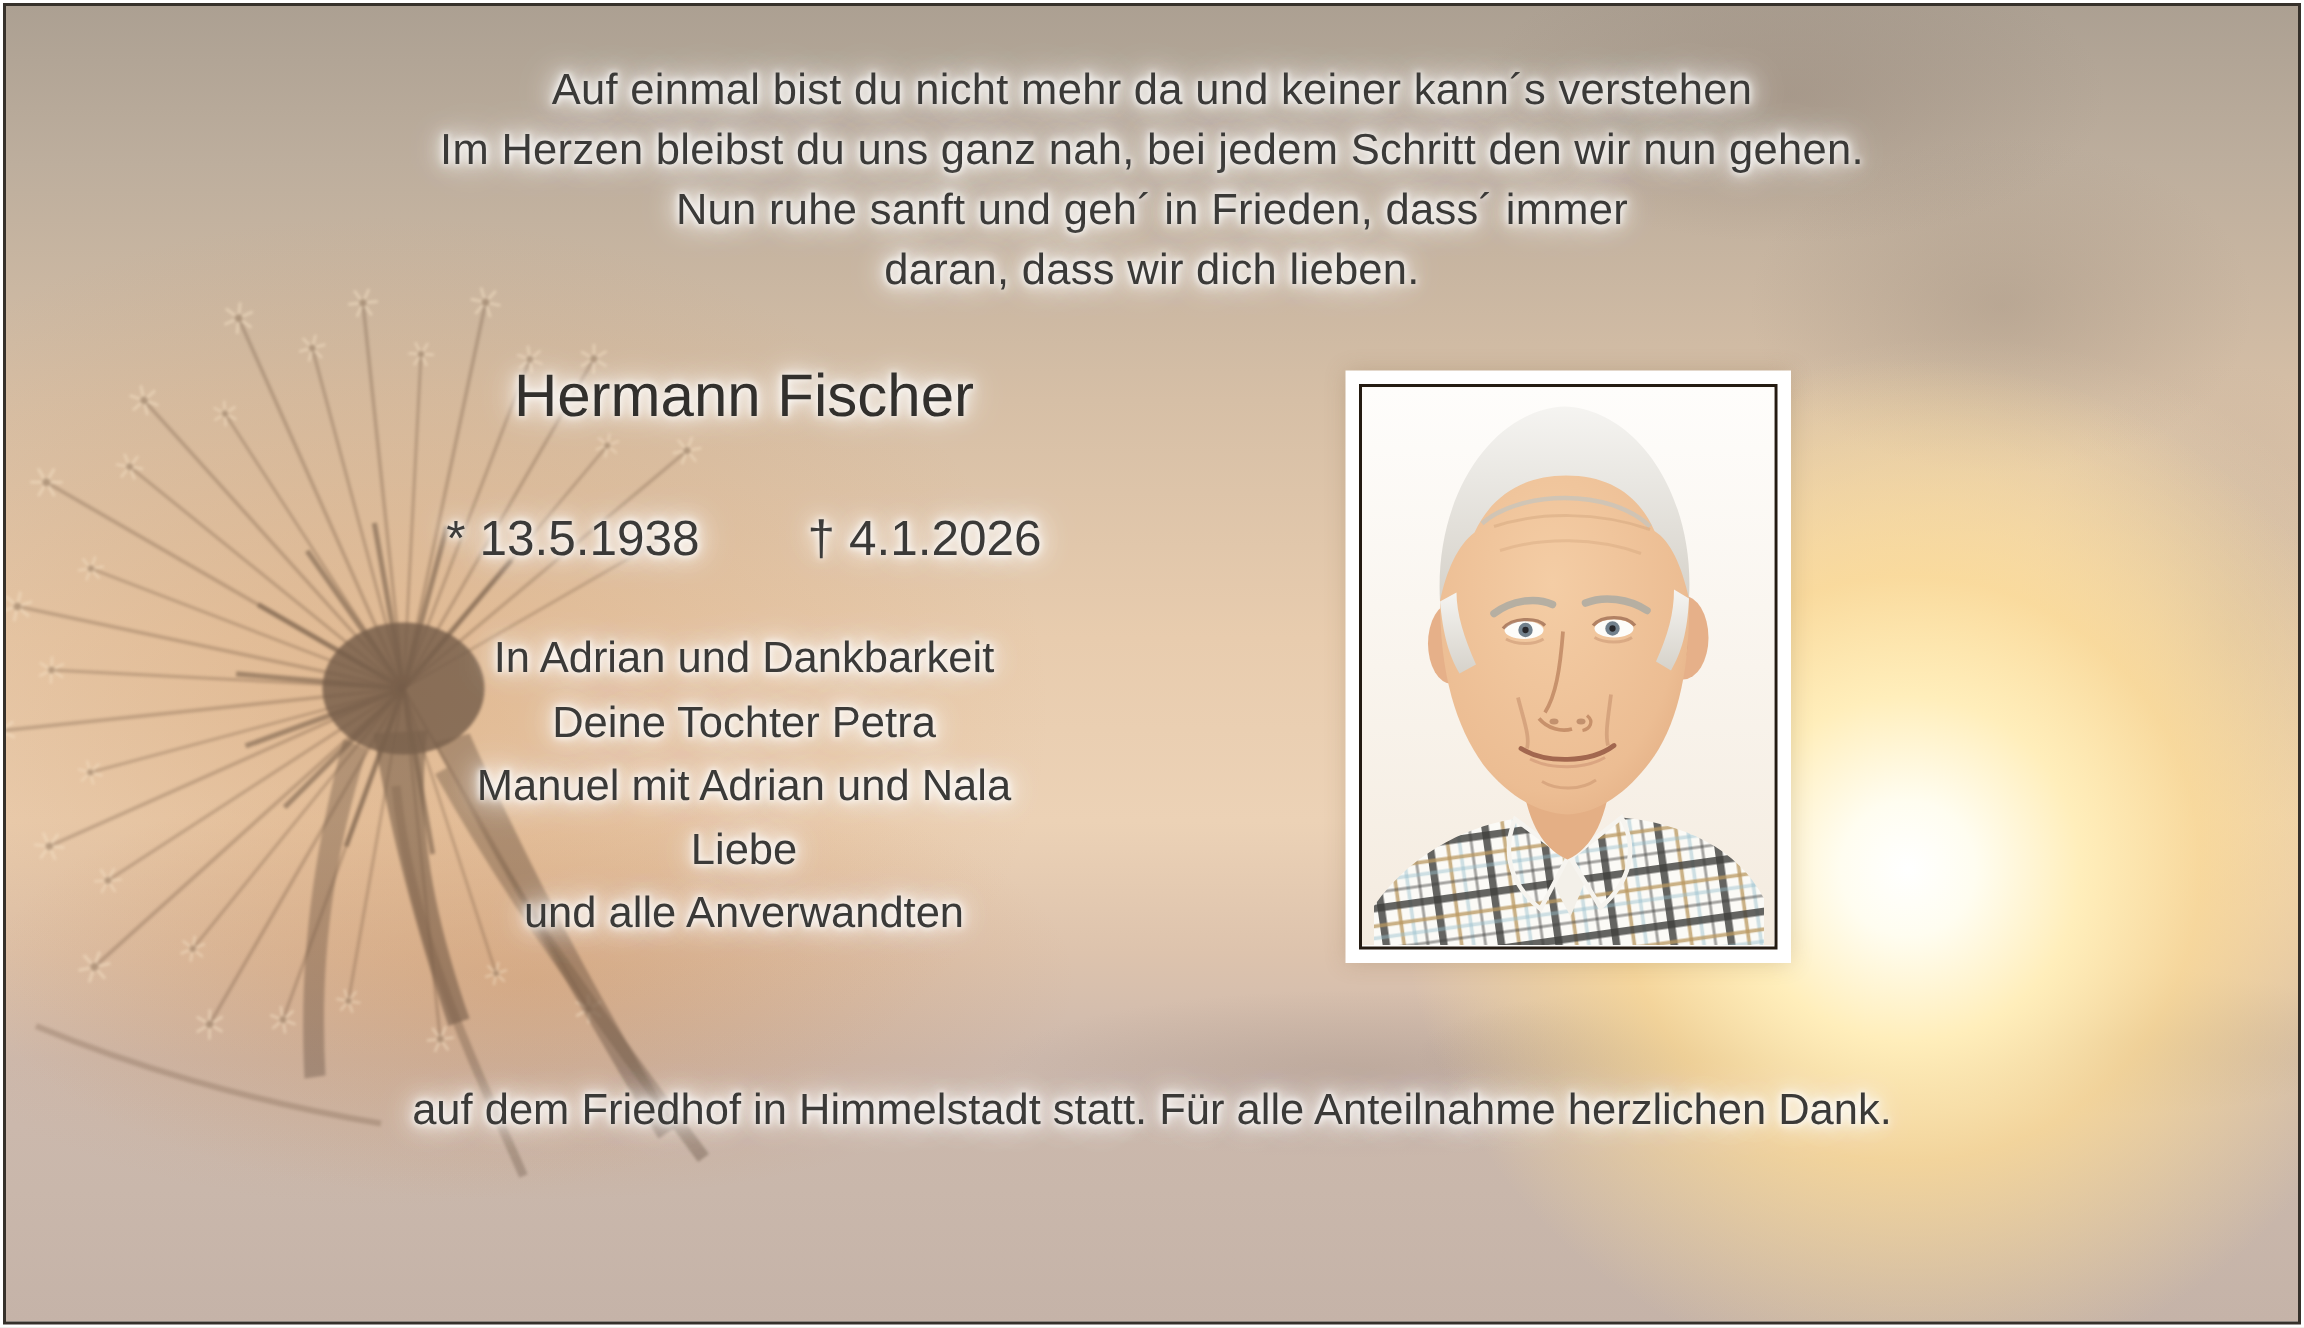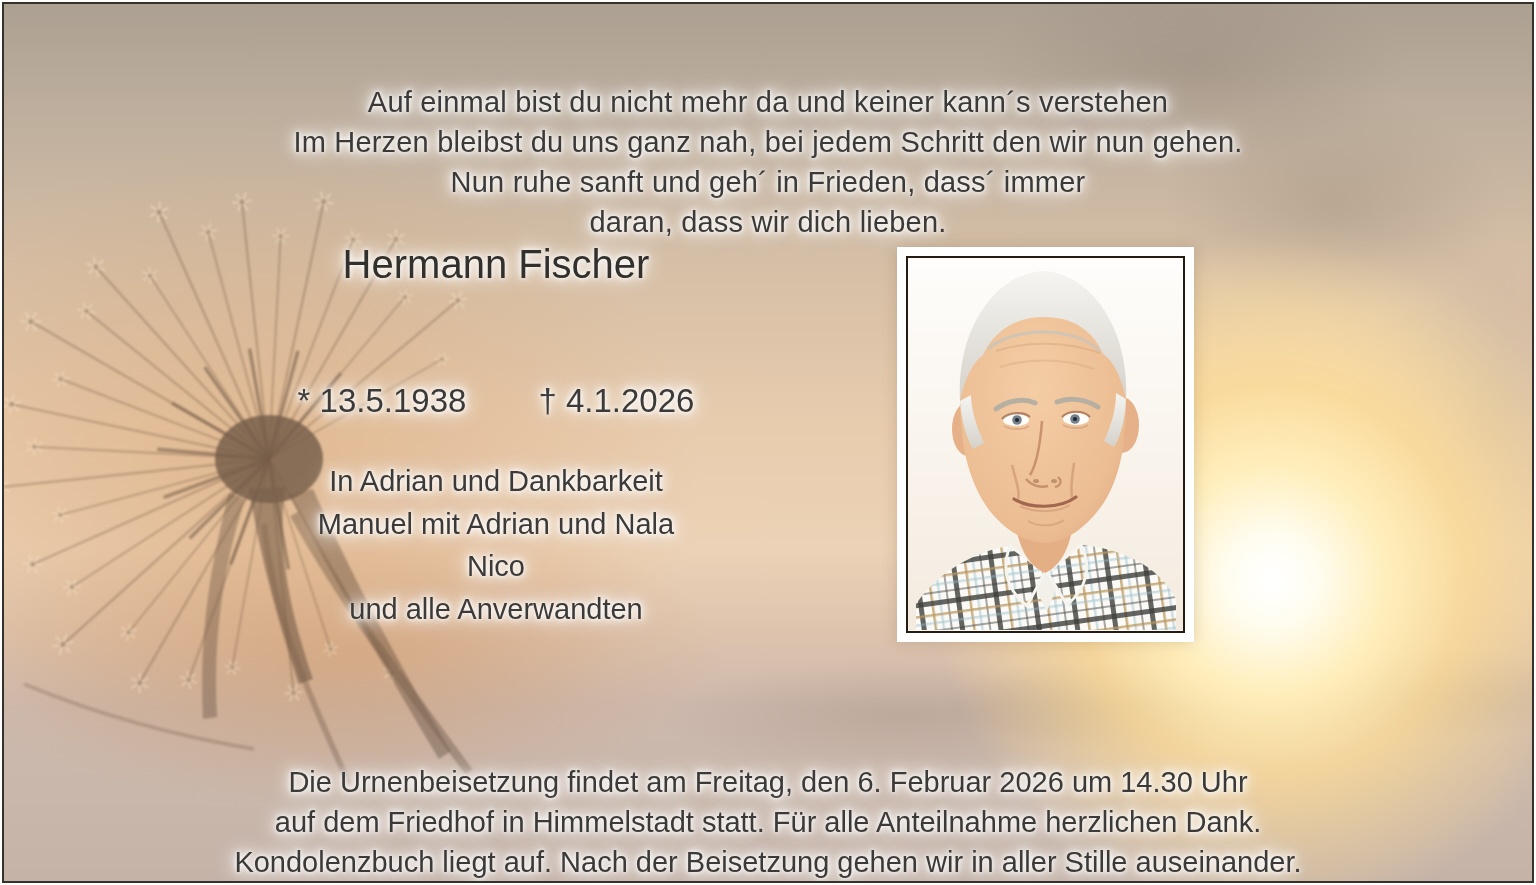--- a/index.html
+++ b/index.html
@@ -11,21 +11,21 @@
           radial-gradient(ellipse 400px 300px at 1300px 430px, rgba(255,236,190,.55), rgba(255,236,190,0) 70%),
           radial-gradient(ellipse 300px 140px at 1190px 60px, rgba(145,130,118,.4), rgba(145,130,118,0) 70%),
           radial-gradient(ellipse 240px 160px at 1330px 200px, rgba(150,135,120,.35), rgba(150,135,120,0) 70%),
           radial-gradient(ellipse 200px 260px at 1480px 420px, rgba(165,148,132,.32), rgba(165,148,132,0) 70%),
           radial-gradient(ellipse 300px 70px at 1150px 700px, rgba(140,120,108,.45), rgba(140,120,108,0) 70%),
           radial-gradient(ellipse 260px 70px at 1400px 690px, rgba(150,130,115,.4), rgba(150,130,115,0) 70%),
           radial-gradient(ellipse 350px 80px at 900px 712px, rgba(160,140,125,.35), rgba(160,140,125,0) 70%),
           radial-gradient(ellipse 620px 460px at 250px 470px, rgba(210,150,95,.38), rgba(210,150,95,0) 72%),
           radial-gradient(ellipse 520px 210px at 350px 650px, rgba(205,135,75,.32), rgba(205,135,75,0) 70%),
           linear-gradient(180deg,#aca092 0%,#bdae9d 12%,#d6bfa6 30%,#e8ccae 48%,#ecd2b6 62%,#ddc3ad 72%,#cdb9ad 80%,#c9b7ab 90%,#c5b3a8 100%);}
-  .halo{color:#3b3a38;text-shadow:0 0 4px #fff,0 0 8px #fff,0 0 14px #fff,0 0 22px rgba(255,255,255,.95),0 0 30px rgba(255,255,255,.8);margin-top:42px;}
+  .halo{color:#3b3a38;text-shadow:0 0 4px #fff,0 0 8px #fff,0 0 14px #fff,0 0 22px rgba(255,255,255,.95),0 0 30px rgba(255,255,255,.8);}
   .poem{position:absolute;top:36px;left:0;width:100%;text-align:center;font-size:29px;line-height:40px;letter-spacing:.2px;}
   .left-block{position:absolute;left:142px;width:700px;text-align:center;}
   .name{top:238px;font-size:40px;font-weight:400;color:#32302d;
         text-shadow:0 0 5px #fff,0 0 10px #fff,0 0 18px #fff,0 0 26px rgba(255,255,255,.9);}
   .dates{top:336px;font-size:33px;display:flex;justify-content:center;gap:72px;}
   .dates .d{white-space:nowrap;}
   .mourners{top:414px;font-size:29px;line-height:42.5px;}
   .funeral{position:absolute;top:716px;left:0;width:100%;text-align:center;font-size:29px;line-height:40px;}
   .photo-frame{position:absolute;left:893px;top:243px;width:297px;height:395px;background:#fff;
                box-sizing:border-box;padding:9px;box-shadow:0 0 14px rgba(120,90,60,.25);}
@@ -119,22 +119,23 @@
         <span>13.5.1938</span>
       </span>
       <span class="d">
         <span>†</span>
         <span>4.1.2026</span>
       </span>
     </div>
 
     <div class="left-block mourners halo">
       <div>In Adrian und Dankbarkeit</div>
+      <div>Deine Tochter Petra</div>
       <div>Manuel mit Adrian und Nala</div>
-      <div>Nico</div>
+      <div>Liebe</div>
       <div>und alle Anverwandten</div>
     </div>
 
     <div class="photo-frame">
       <div class="photo-inner">
         <svg viewBox="0 0 275 371" aria-hidden="true">
           <defs>
             <linearGradient id="pbg" x1="0" y1="0" x2="0" y2="1">
               <stop offset="0" stop-color="#fefdfb"></stop>
                 <stop offset="1" stop-color="#f4ebdf"></stop>
@@ -217,19 +218,17 @@
             <path d="M166,204 C164,220 162,230 164,238" stroke="rgba(195,140,105,.55)" stroke-width="2.5" fill="none"></path>
             <path d="M106,240 C122,250 152,250 168,238" stroke="#a2674f" stroke-width="3.2" stroke-linecap="round" fill="none"></path>
             <path d="M112,247 C126,254 148,254 162,246" stroke="rgba(200,140,110,.5)" stroke-width="2" fill="none"></path>
             <path d="M120,262 C130,268 146,268 156,261" stroke="rgba(195,140,105,.45)" stroke-width="2" fill="none"></path>
           </g>
         </svg>
       </div>
     </div>
 
     <div class="funeral halo">
-      <div>Die Urnenbeisetzung findet am Freitag, den 6. Februar 2026 um 14.30 Uhr</div>
       <div>auf dem Friedhof in Himmelstadt statt. Für alle Anteilnahme herzlichen Dank.</div>
-      <div>Kondolenzbuch liegt auf. Nach der Beisetzung gehen wir in aller Stille auseinander.</div>
     </div>
 
   </div>
 </div>
 
 </body></html>

